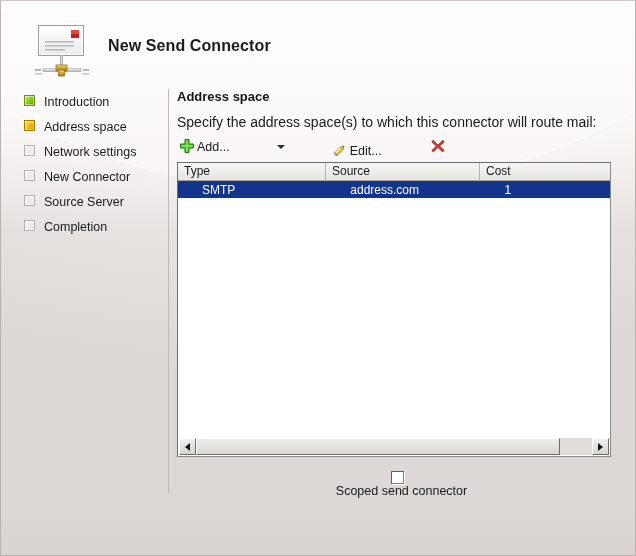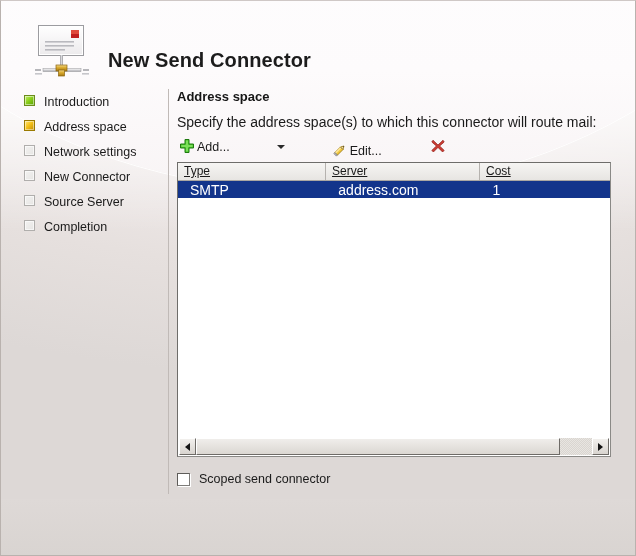--- a/index.html
+++ b/index.html
@@ -58,22 +58,22 @@
     position: absolute;
     left: 0; top: 0; width: 636px; height: 88px;
   }
   #wizard-icon {
     position: absolute;
     left: 32px; top: 22px;
     width: 60px; height: 58px;
   }
   #title {
     position: absolute;
-    left: 107px; top: 48px;
-    font-size: 20px;
+    left: 107px; top: 36px;
+    font-size: 16px;
     font-weight: bold;
     color: #1c1c1c;
     letter-spacing: 0.1px;
   }
 
   
   #sidebar {
     position: absolute;
     left: 12px; top: 88px;
     width: 168px; height: 405px;
@@ -185,37 +185,36 @@
   }
   .hcell {
     position: relative;
     font-size: 12px;
     color: #1a1a1a;
     padding: 1px 0 0 6px;
     box-sizing: border-box;
     border-right: 1px solid #b5b2ae;
     background: linear-gradient(to bottom, #f6f5f3 0%, #e7e5e2 100%);
     cursor: default;
-    text-decoration: underline;
   }
   .hcell:last-child { border-right: none; }
   .hcell.c0 { width: 148px; }
   .hcell.c1 { width: 154px; }
   .hcell.c2 { width: 130px; }
   #list-body { position: relative; }
   .lrow {
     display: flex;
     height: 17px;
     align-items: center;
     cursor: default;
   }
   .lrow.selected { background: #12348b; color: #ffffff; }
   .lcell {
-    font-size: 14px;
-    padding-left: 12px;
+    font-size: 12px;
+    padding-left: 24px;
     box-sizing: border-box;
     overflow: hidden;
     white-space: nowrap;
   }
   .lcell.c0 { width: 149px; }
   .lcell.c1 { width: 155px; }
   .lcell.c2 { width: 130px; }
 
   
   #hscroll {
@@ -270,20 +269,21 @@
     border-right-color: #6e6b67;
     border-bottom-color: #6e6b67;
   }
 
   
   #scoped-row {
     display: flex;
     align-items: center;
     margin-top: 14px;
     height: 16px;
+    flex-direction: column;
   }
   .wincheck {
     width: 13px; height: 13px;
     box-sizing: border-box;
     background: #ffffff;
     border: 1px solid #7e7c79;
     border-top-color: #5e5c59;
     border-left-color: #5e5c59;
     box-shadow: 1px 1px 0 #ffffff;
     flex: 0 0 auto;
@@ -432,21 +432,21 @@
             <svg width="16" height="16" viewBox="0 0 16 16" xmlns="http://www.w3.org/2000/svg">
               <path d="M3 2.2 L8 7 L13 2.2 L14.2 4 L9.6 8 L14.2 12.4 L12.6 14 L8 9.4 L3.4 14 L1.8 12.4 L6.4 8 L1.8 4 Z" fill="#cc3b33" stroke="#8c1f19" stroke-width="0.7" stroke-linejoin="round"></path>
             </svg>
           </span>
         </div>
       </div>
 
       <div id="listbox">
         <div id="list-header">
           <div class="hcell c0">Type</div>
-          <div class="hcell c1">Server</div>
+          <div class="hcell c1">Source</div>
           <div class="hcell c2">Cost</div>
         </div>
         <div id="list-body">
           <div class="lrow selected">
             <div class="lcell c0">SMTP</div>
             <div class="lcell c1">address.com</div>
             <div class="lcell c2">1</div>
           </div>
         </div>
 

